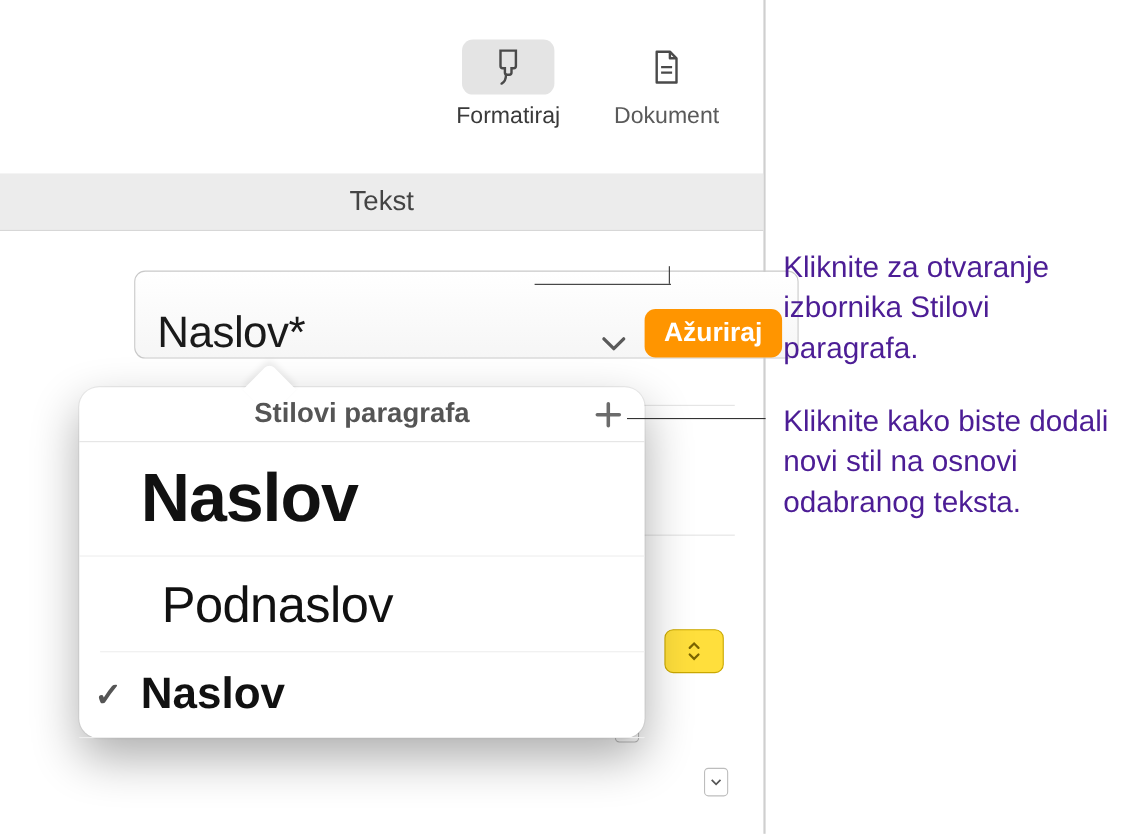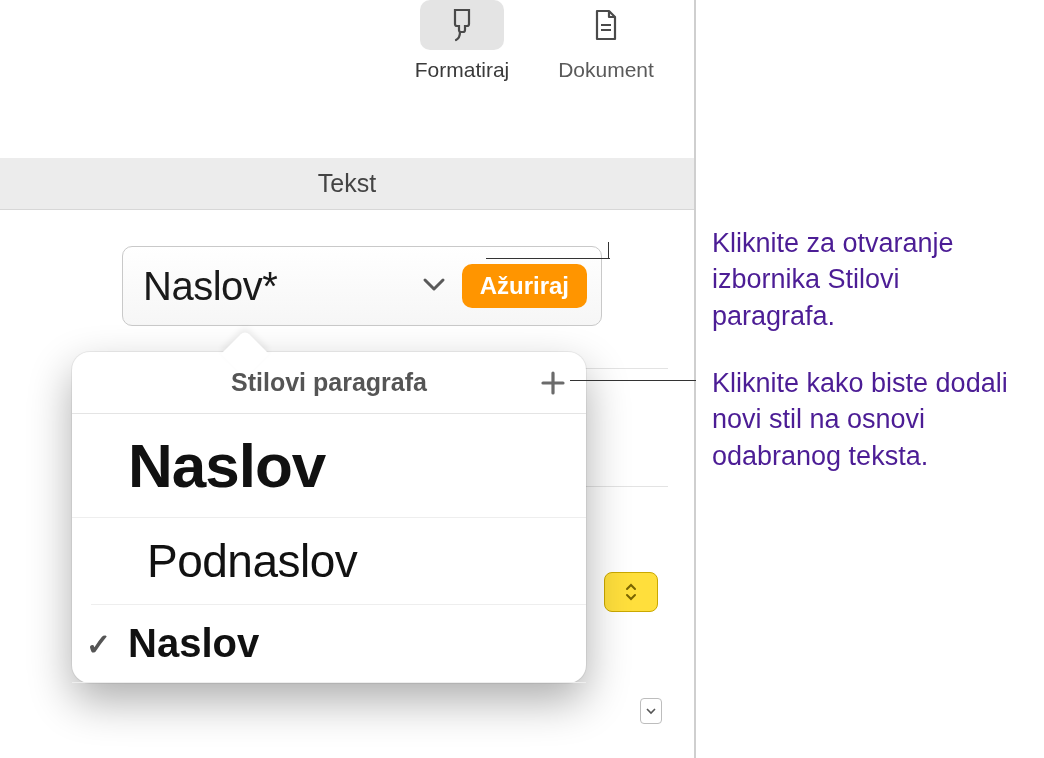--- a/index.html
+++ b/index.html
@@ -21,20 +21,21 @@
     border-right: 2px solid #cfcfcf;
   }
   
   .toolbar {
     position: absolute;
     top: 0; left: 0; right: 0;
     height: 158px;
     display: flex;
     justify-content: flex-end;
     align-items: flex-start;
+    padding-top: 36px;
     padding-right: 28px;
     gap: 24px;
   }
   .tool-btn {
     display: flex;
     flex-direction: column;
     align-items: center;
     gap: 8px;
     width: 120px;
   }
@@ -69,27 +70,27 @@
     align-items: center;
     justify-content: center;
     font-size: 25px;
     color: #444;
     border-bottom: 1px solid #d7d7d7;
   }
   .style-field {
     position: absolute;
     left: 122px;
     top: 246px;
-    width: 480px;
+    width: 604px;
     height: 80px;
     border: 1px solid #c9c9c9;
     border-radius: 10px;
     background: linear-gradient(#ffffff,#f6f6f6);
     display: flex;
-    align-items: center;
+    align-items: flex-end;
     padding: 0 14px 0 20px;
     gap: 16px;
   }
   .style-name {
     font-size: 40px;
     color: #1a1a1a;
     flex: 1;
     letter-spacing: -0.5px;
   }
   .update-btn {
@@ -164,21 +165,21 @@
     position: absolute;
     top: -15px;
     left: 156px;
     width: 34px; height: 34px;
     background: #fff;
     transform: rotate(45deg);
     border-top-left-radius: 6px;
     box-shadow: -3px -3px 6px rgba(0,0,0,0.07);
   }
   .pop-header {
-    height: 62px;
+    height: 50px;
     display: flex;
     align-items: center;
     justify-content: center;
     position: relative;
     font-size: 25px;
     font-weight: 600;
     color: #555;
     border-bottom: 1px solid #e4e4e4;
   }
   .pop-add {

